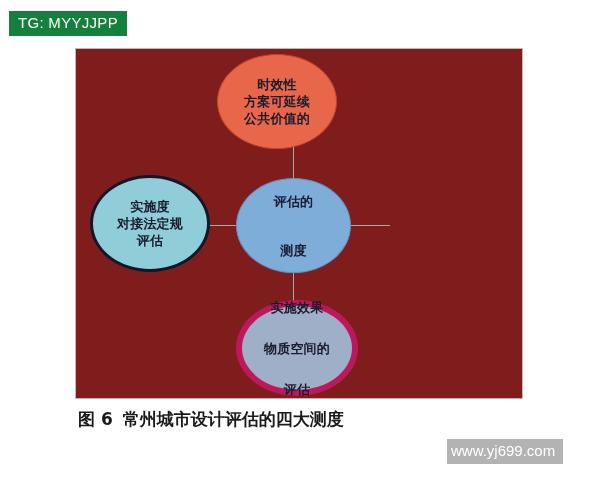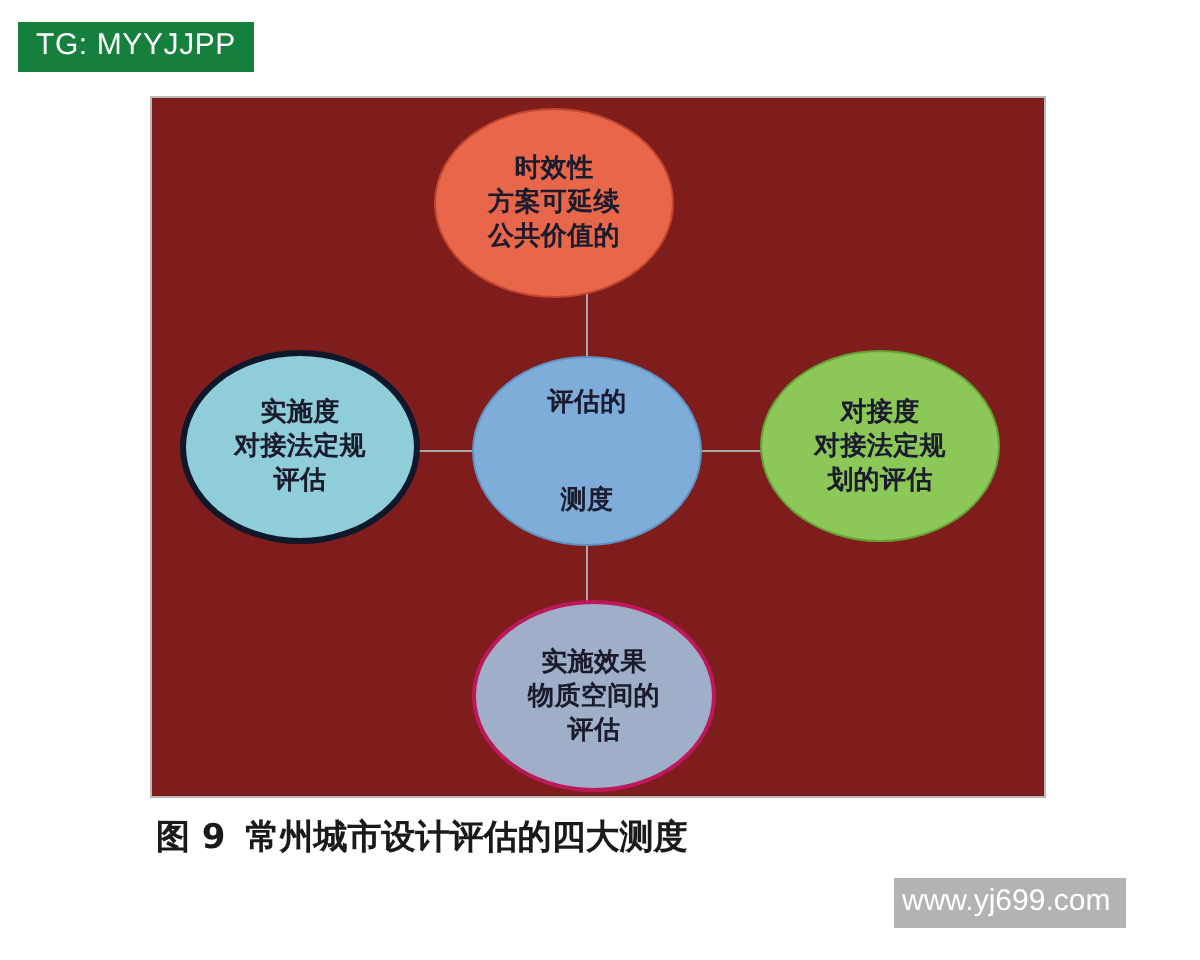--- a/index.html
+++ b/index.html
@@ -101,21 +101,22 @@
     border: 3px solid #0f172a;
   }
   #bubble-right {
     left: 304px; top: 126px; width: 120px; height: 96px;
     background: #8cc858;
     border: 1px solid #63a035;
   }
   #bubble-bottom {
     left: 160px; top: 251px; width: 122px; height: 96px;
     background: #9fafc8;
-    border: 2px solid #be185d;
+    border: 6px solid #be185d;
+    gap: 24px;
   }
 
   
   #figure-caption {
     position: absolute;
     left: 78px;
     top: 407px;
     font-size: 17px;
     line-height: 24px;
     font-weight: bold;
@@ -147,31 +148,26 @@
     <span class="line">实施度</span>
     <span class="line">对接法定规</span>
     <span class="line">评估</span>
   </div>
 
   <div class="bubble" id="bubble-center" style="background: rgb(127, 173, 218); gap: 32px;">
     <span class="line">评估的</span>
     <span class="line">测度</span>
   </div>
 
-  <div class="bubble" id="bubble-right" style="background: rgb(140, 200, 88);">
-    <span class="line">对接度</span>
-    <span class="line">对接法定规</span>
-    <span class="line">划的评估</span>
-  </div>
 
   <div class="bubble" id="bubble-bottom" style="background: rgb(159, 175, 200);">
     <span class="line">实施效果</span>
     <span class="line">物质空间的</span>
     <span class="line">评估</span>
   </div>
 
 </div>
 
 <div id="figure-caption">
-  <span>图 9</span><span class="cap-gap"></span><span>常州城市设计评估的四大测度</span>
+  <span>图 6</span><span class="cap-gap"></span><span>常州城市设计评估的四大测度</span>
 </div>
 
 <div id="site-tag">www.yj699.com</div>
 
 </body></html>

